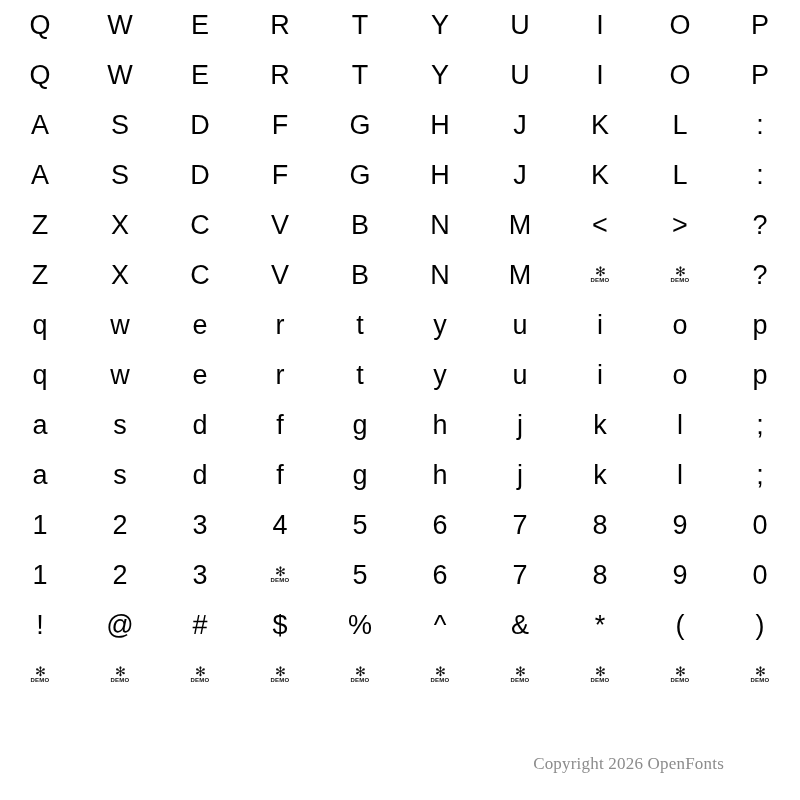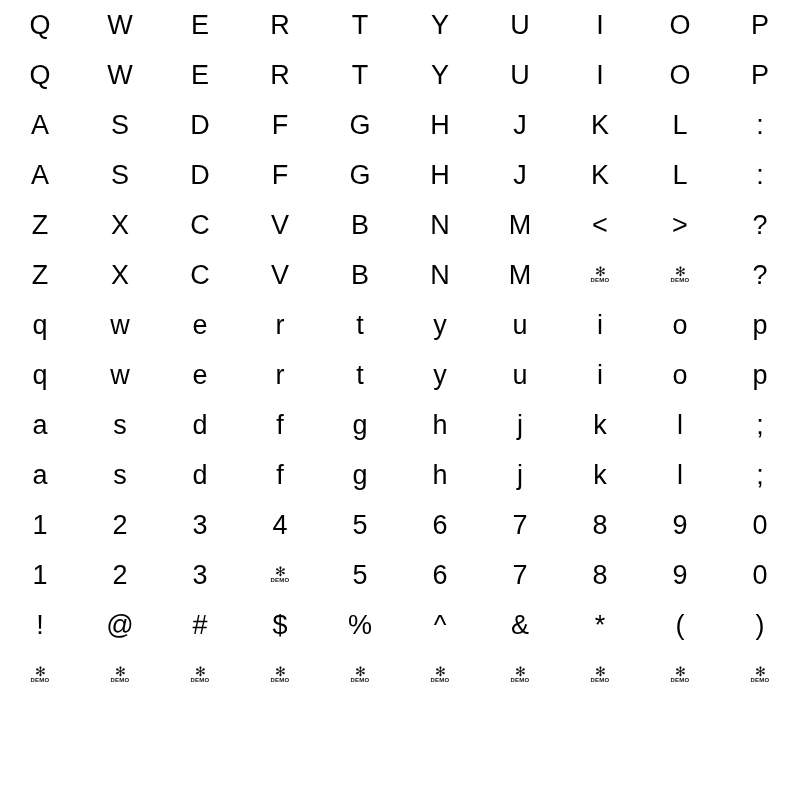--- a/index.html
+++ b/index.html
@@ -272,13 +272,14 @@
           <span class="demo-word">DEMO</span>
         </span>
       </div>
       <div class="cell demo-row">
         <span class="demo-glyph">
           <span class="leaf">✻</span>
           <span class="demo-word">DEMO</span>
         </span>
       </div>
     </div>
+  <div class="copyright">Copyright 2026 OpenFonts</div>
 </div>
 
 </body></html>

